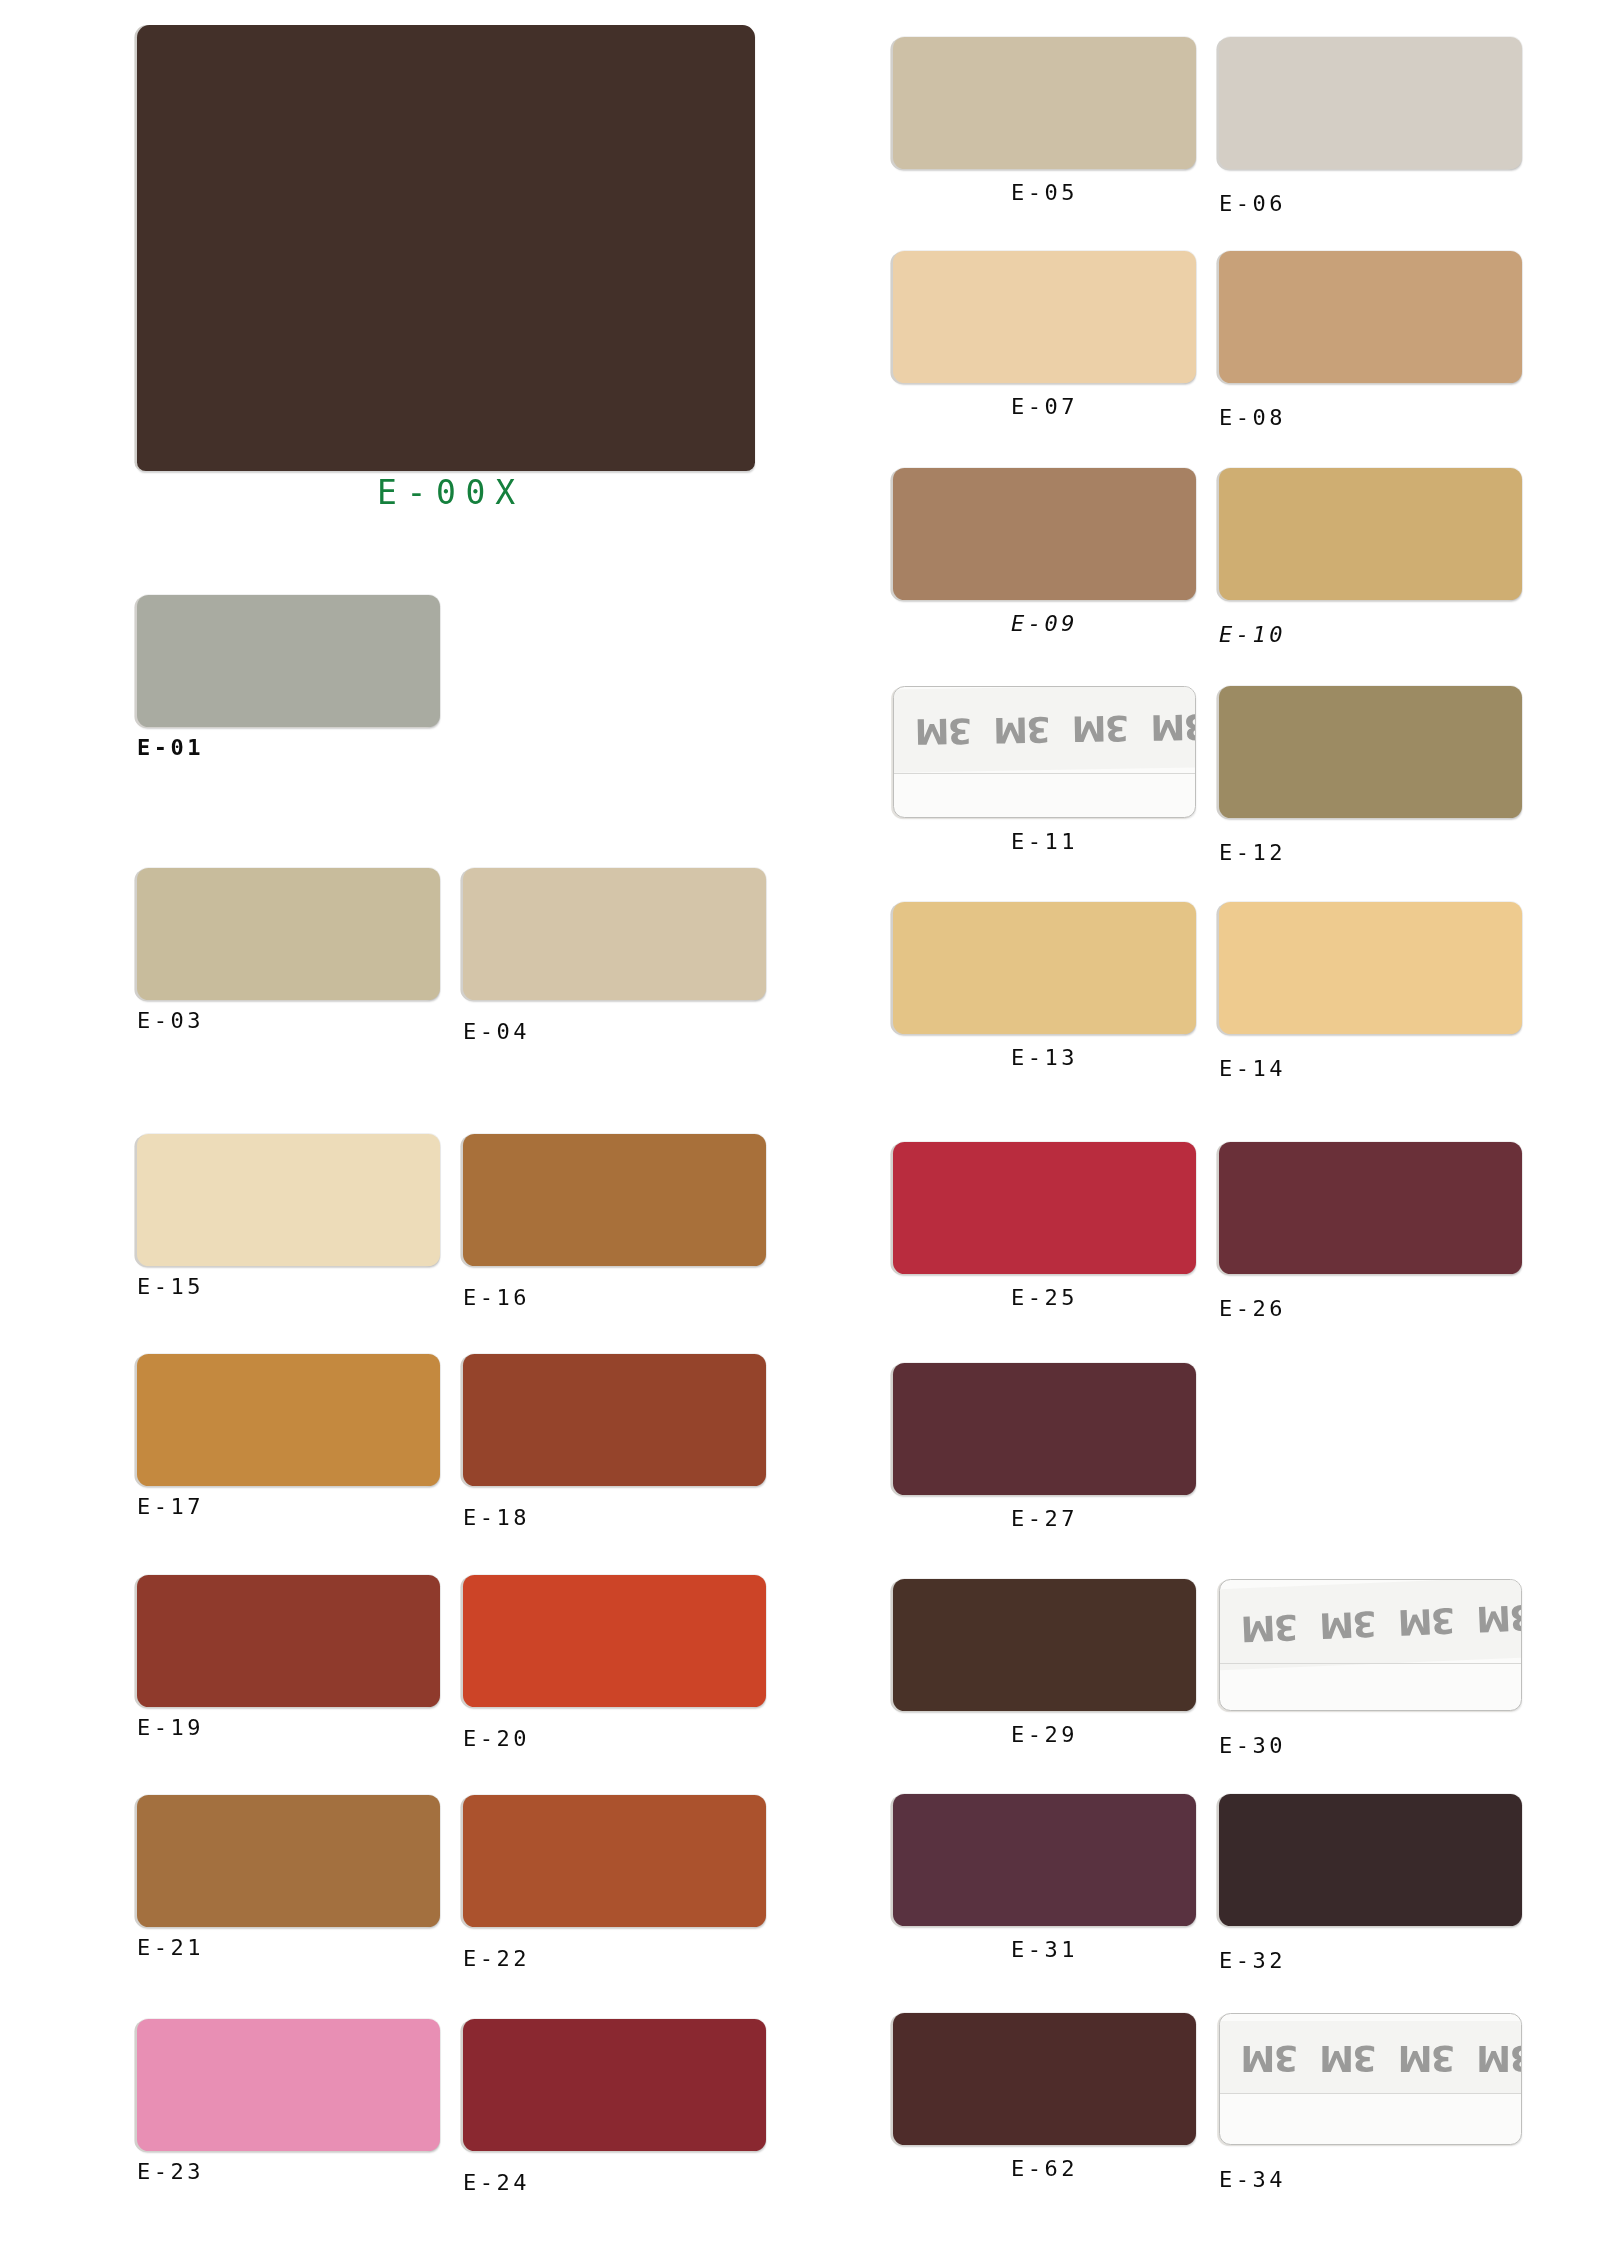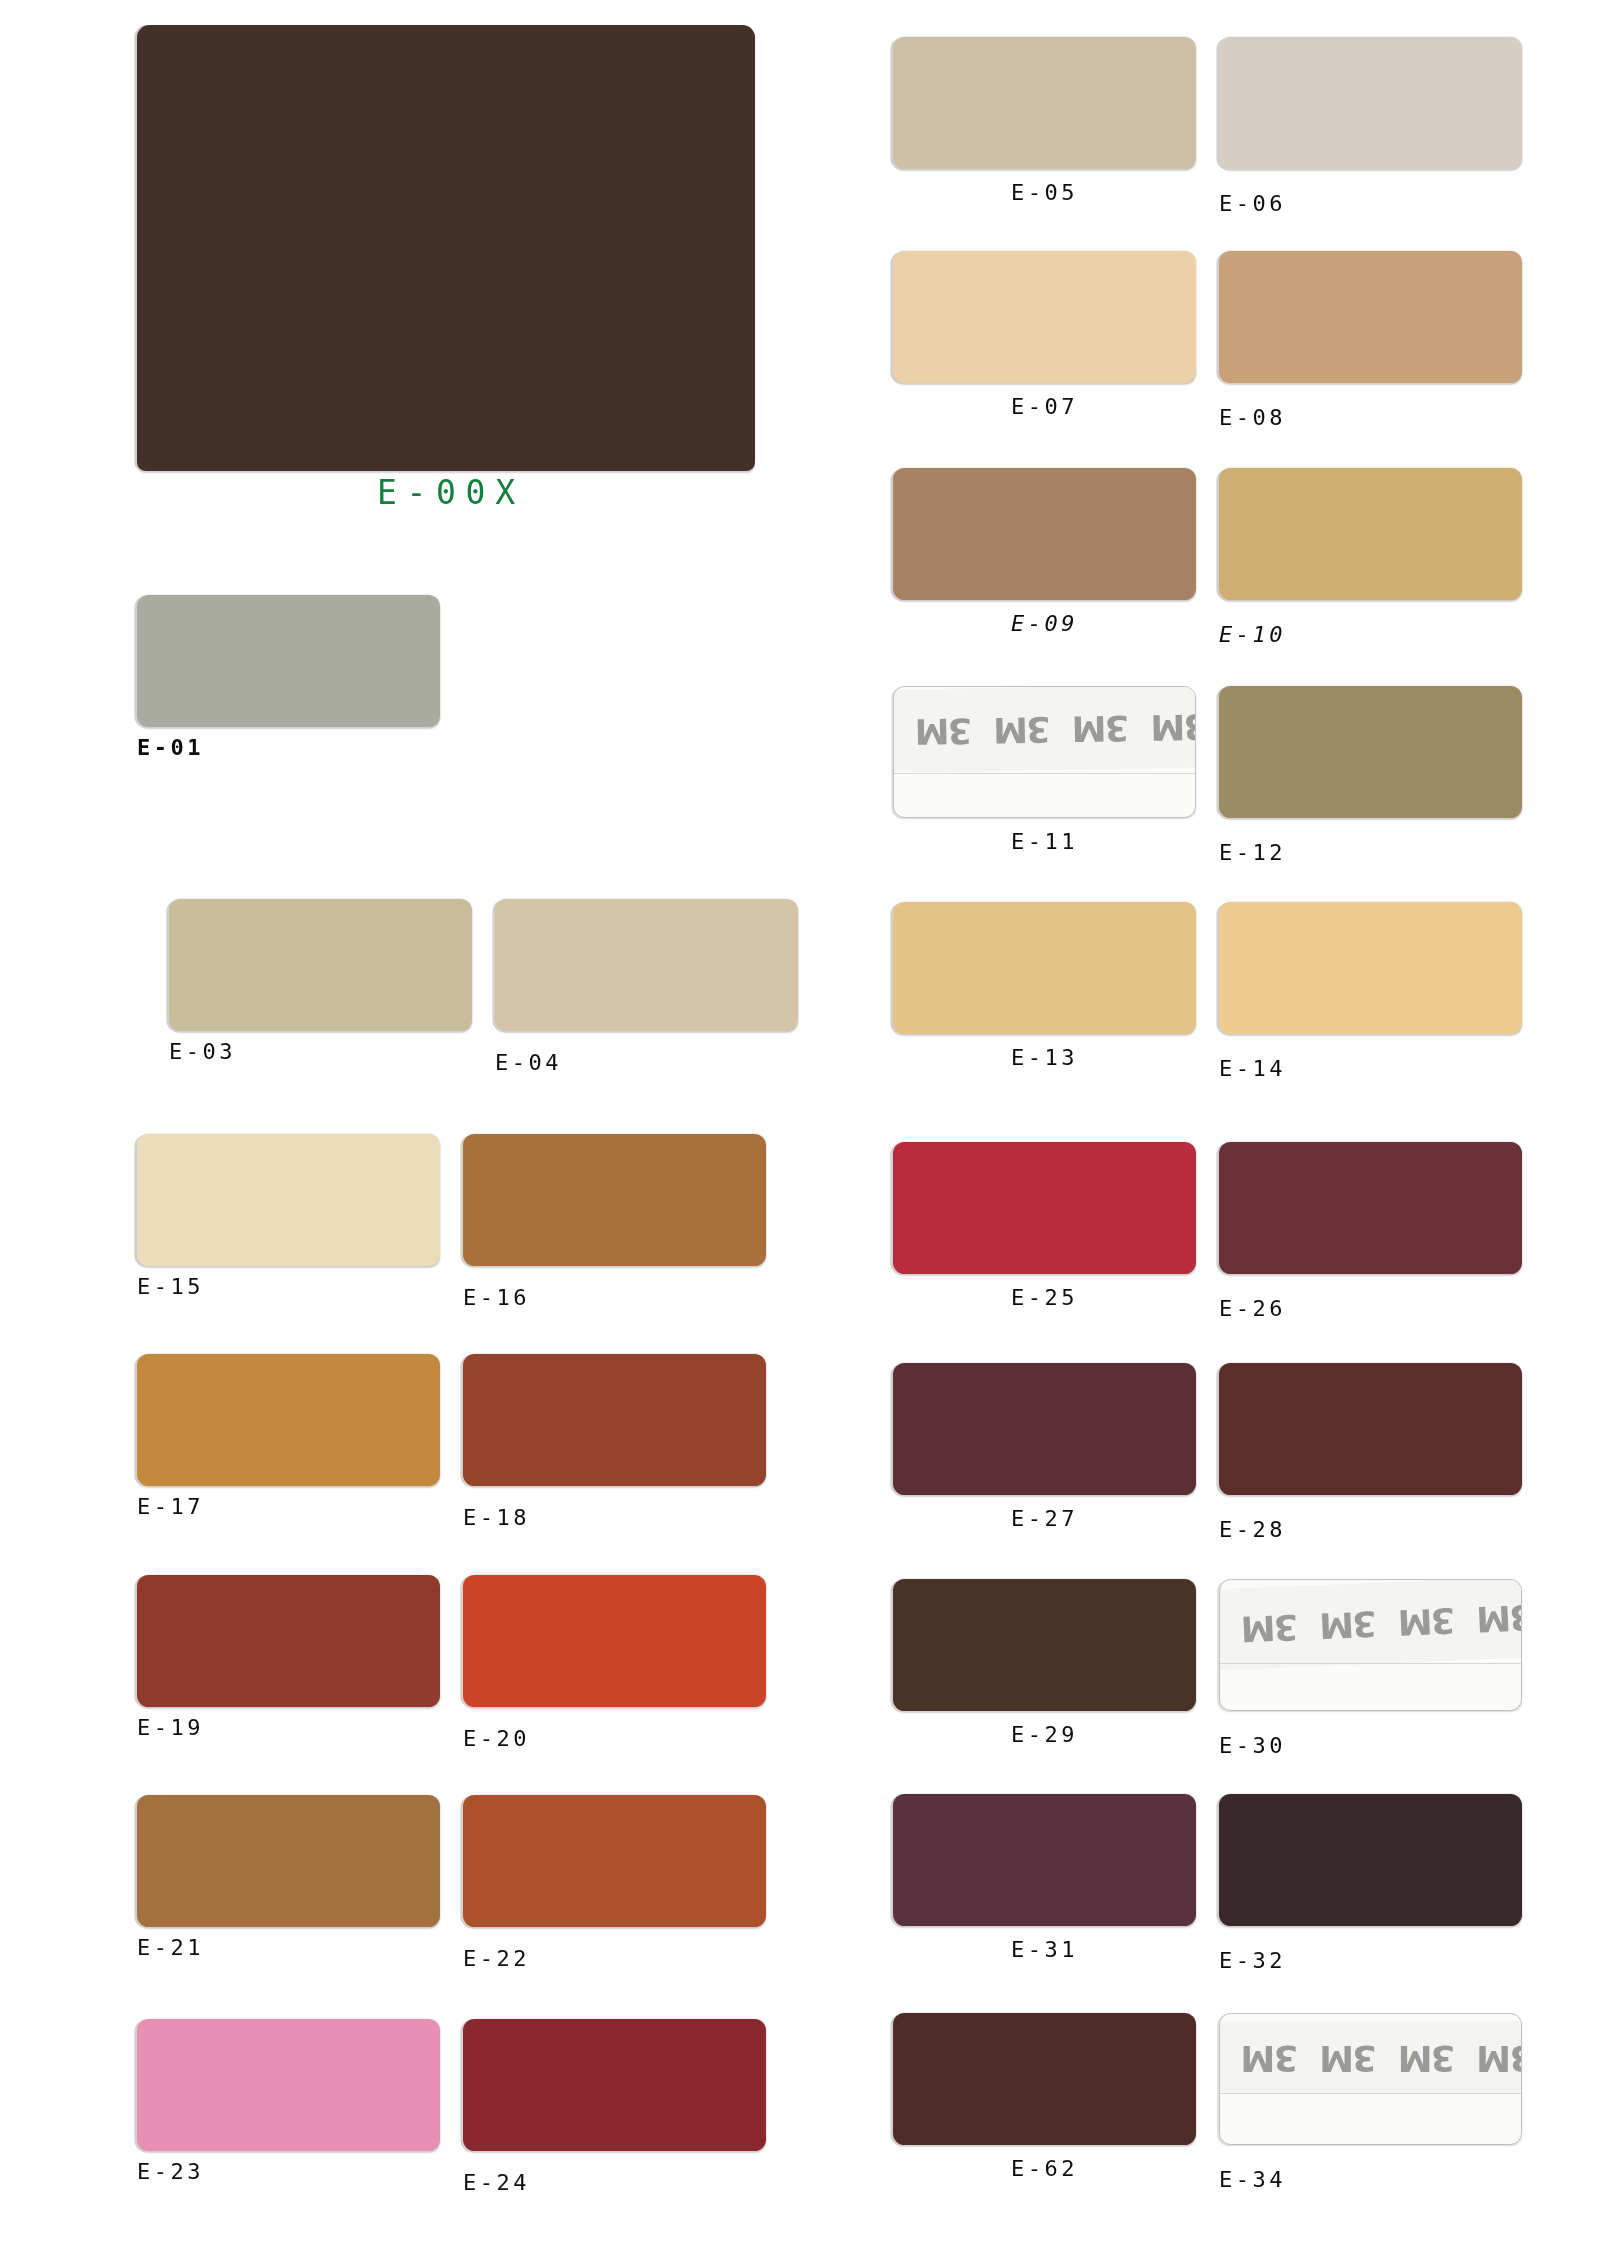--- a/index.html
+++ b/index.html
@@ -114,21 +114,21 @@
     <div class="hero-block">
       <div class="hero-chip" style="background: rgb(67, 48, 41);"></div>
       <div class="hero-label">E-00X</div>
     </div>
   <div class="row" style="top: 595px; font-weight: bold;">
         <div class="cell cell-a">
           <div class="chip edge-dark" style="background: rgb(169, 171, 161);"></div>
           <div class="lbl">E-01</div>
         </div>
       </div>
-      <div class="row" style="top: 899px; margin-left: 32px;">
+      <div class="row" style="top: 868px;">
         <div class="cell cell-a">
           <div class="chip edge-dark" style="background: rgb(200, 188, 156);"></div>
           <div class="lbl">E-03</div>
         </div>
         <div class="cell cell-b">
           <div class="chip edge-dark" style="background: rgb(212, 197, 169);"></div>
           <div class="lbl">E-04</div>
         </div>
       </div>
       <div class="row" style="top: 1134px;">
@@ -253,24 +253,20 @@
         <div class="cell cell-b">
           <div class="chip edge-dark" style="background: rgb(106, 48, 57);"></div>
           <div class="lbl">E-26</div>
         </div>
       </div>
       <div class="row" style="top: 1363px;">
         <div class="cell cell-a">
           <div class="chip edge-dark" style="background: rgb(92, 47, 54);"></div>
           <div class="lbl">E-27</div>
         </div>
-        <div class="cell cell-b">
-          <div class="chip edge-dark" style="background: rgb(91, 46, 44);"></div>
-          <div class="lbl">E-28</div>
-        </div>
       </div>
       <div class="row" style="top: 1579px;">
         <div class="cell cell-a">
           <div class="chip edge-dark" style="background: rgb(73, 50, 40);"></div>
           <div class="lbl">E-29</div>
         </div>
         <div class="cell cell-b">
           <div class="chip backing backing-b">
             <div class="tape">
               <div class="glyphs">

